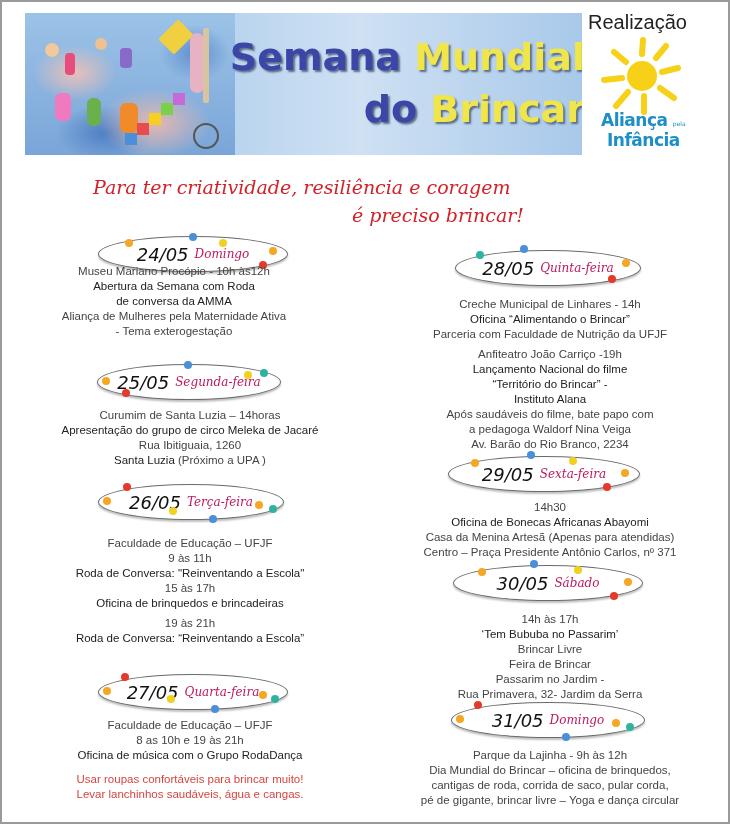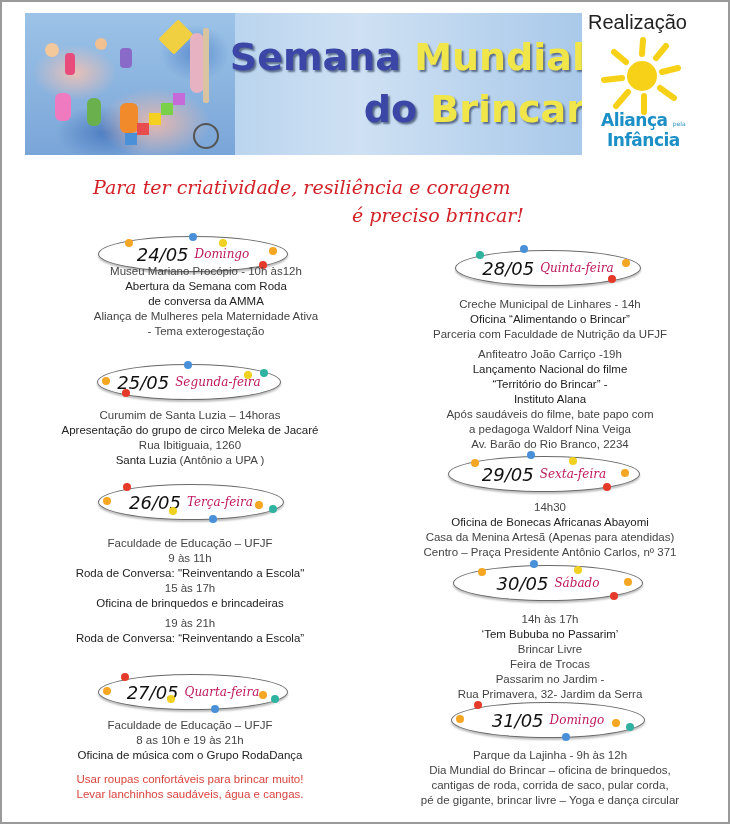--- a/index.html
+++ b/index.html
@@ -130,42 +130,42 @@
 
 <div class="day" style="left:98px;top:236px;">
   <span class="dot" style="left:26px;top:2px;background:#f5a623"></span>
   <span class="dot" style="left:90px;top:-4px;background:#4a90d9"></span>
   <span class="dot" style="left:120px;top:2px;background:#f0d020"></span>
   <span class="dot" style="left:170px;top:10px;background:#f5a623"></span>
   <span class="dot" style="left:160px;top:24px;background:#e53a2a"></span>
   <span class="date">24/05</span>
   <span class="wd">Domingo</span>
 </div>
-<div class="block" style="left:56px;top:264px;width:300px;">
+<div class="block" style="left:24px;top:264px;width:300px;">
   <div>Museu Mariano Procópio - 10h às12h</div>
   <div class="b">Abertura  da Semana com Roda</div>
   <div class="b">de conversa da AMMA</div>
   <div>Aliança de Mulheres pela Maternidade Ativa</div>
   <div>- Tema exterogestação</div>
 </div>
 
 <div class="day" style="left:97px;top:364px;width:184px;">
   <span class="dot" style="left:4px;top:12px;background:#f5a623"></span>
   <span class="dot" style="left:86px;top:-4px;background:#4a90d9"></span>
   <span class="dot" style="left:146px;top:6px;background:#f0d020"></span>
   <span class="dot" style="left:162px;top:4px;background:#2fb3a0"></span>
   <span class="dot" style="left:24px;top:24px;background:#e53a2a"></span>
   <span class="date">25/05</span>
   <span class="wd">Segunda-feira</span>
 </div>
 <div class="block" style="left:30px;top:408px;width:320px;">
   <div>Curumim de Santa Luzia – 14horas</div>
   <div class="b">Apresentação do grupo de circo Meleka de Jacaré</div>
   <div>Rua Ibitiguaia, 1260</div>
-  <div><span class="b">Santa Luzia</span><span> (Antônio a UPA )</span></div>
+  <div><span class="b">Santa Luzia</span><span> (Próximo a UPA )</span></div>
 </div>
 
 <div class="day" style="left:98px;top:484px;width:186px;">
   <span class="dot" style="left:4px;top:12px;background:#f5a623"></span>
   <span class="dot" style="left:24px;top:-2px;background:#e53a2a"></span>
   <span class="dot" style="left:70px;top:22px;background:#f0d020"></span>
   <span class="dot" style="left:110px;top:30px;background:#4a90d9"></span>
   <span class="dot" style="left:156px;top:16px;background:#f5a623"></span>
   <span class="dot" style="left:170px;top:20px;background:#2fb3a0"></span>
   <span class="date">26/05</span>
@@ -244,21 +244,21 @@
   <span class="dot" style="left:120px;top:0px;background:#f0d020"></span>
   <span class="dot" style="left:170px;top:12px;background:#f5a623"></span>
   <span class="dot" style="left:156px;top:26px;background:#e53a2a"></span>
   <span class="date">30/05</span>
   <span class="wd">Sábado</span>
 </div>
 <div class="block" style="left:390px;top:612px;width:320px;">
   <div>14h às 17h</div>
   <div class="b">‘Tem Bububa no Passarim’</div>
   <div>Brincar Livre</div>
-  <div>Feira de Trocas</div>
+  <div>Feira de Brincar</div>
   <div>Passarim no Jardim -</div>
   <div>Rua Primavera, 32- Jardim da Serra</div>
 </div>
 
 <div class="day" style="left:451px;top:702px;width:194px;">
   <span class="dot" style="left:4px;top:12px;background:#f5a623"></span>
   <span class="dot" style="left:22px;top:-2px;background:#e53a2a"></span>
   <span class="dot" style="left:110px;top:30px;background:#4a90d9"></span>
   <span class="dot" style="left:160px;top:16px;background:#f5a623"></span>
   <span class="dot" style="left:174px;top:20px;background:#2fb3a0"></span>

